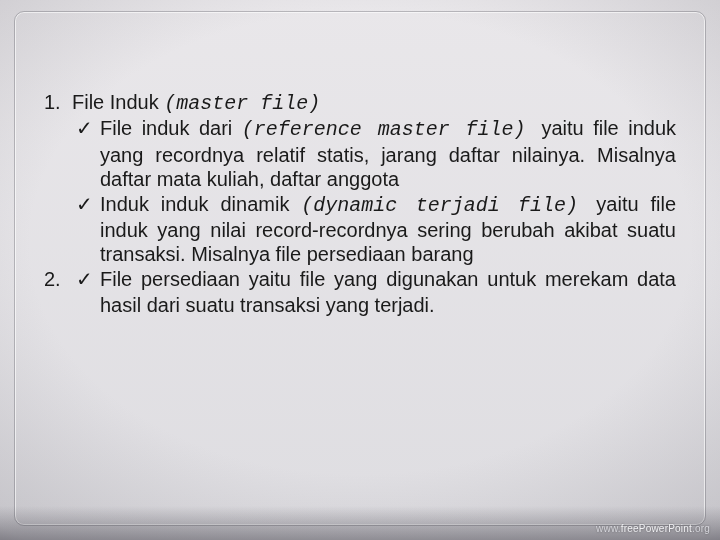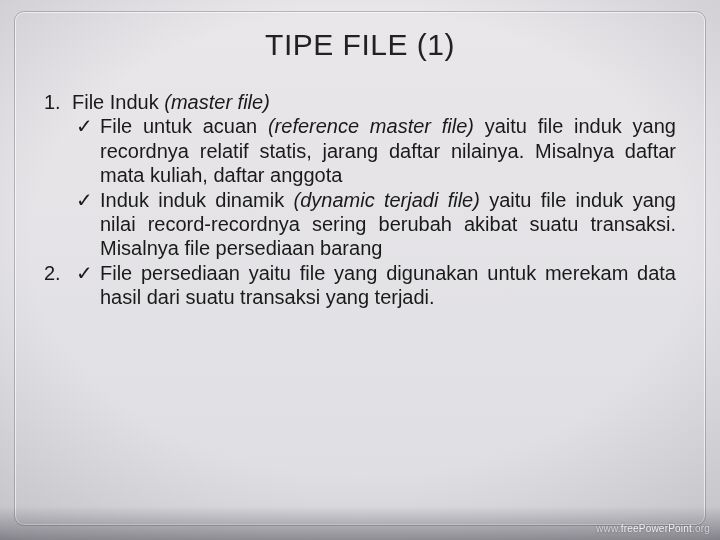--- a/index.html
+++ b/index.html
@@ -69,20 +69,21 @@
     flex: 0 0 24px;
     color: #1a1a1a;
   }
   .sub .txt {
     flex: 1;
     text-align: justify;
     text-justify: inter-word;
   }
   .italic {
     font-style: italic;
+    font-family: Liberation Mono, monospace;
   }
   .credit {
     position: absolute;
     right: 10px;
     bottom: 6px;
     font-size: 10px;
     color: #e7e7ea;
     text-shadow: 0 0 2px rgba(0,0,0,0.4);
     letter-spacing: 0.2px;
   }
@@ -95,34 +96,33 @@
     background: linear-gradient(to top, rgba(60,58,68,0.45), rgba(60,58,68,0));
     pointer-events:none;
   }
 </style>
 </head>
 <body>
 
 <div class="slide">
   <div class="frame"></div>
 
-  <div class="title">TIPE FILE (1)</div>
 
   <div class="content">
 
     <div class="n1">
       <div class="num">1.</div>
       <div class="body">
         <div>
           <span>File Induk </span><span class="italic">(master file)</span>
         </div>
         <div class="sub">
           <div class="chk">✓</div>
           <div class="txt">
-            <span>File untuk acuan </span><span class="italic">(reference master file) </span><span>yaitu file induk yang recordnya relatif statis, jarang daftar nilainya. Misalnya daftar mata kuliah, daftar anggota</span>
+            <span>File induk dari </span><span class="italic">(reference master file) </span><span>yaitu file induk yang recordnya relatif statis, jarang daftar nilainya. Misalnya daftar mata kuliah, daftar anggota</span>
           </div>
         </div>
         <div class="sub">
           <div class="chk">✓</div>
           <div class="txt">
             <span>Induk induk dinamik </span><span class="italic">(dynamic terjadi file) </span><span>yaitu file induk yang nilai record-recordnya sering berubah akibat suatu transaksi. Misalnya file persediaan barang</span>
           </div>
         </div>
       </div>
     </div>

